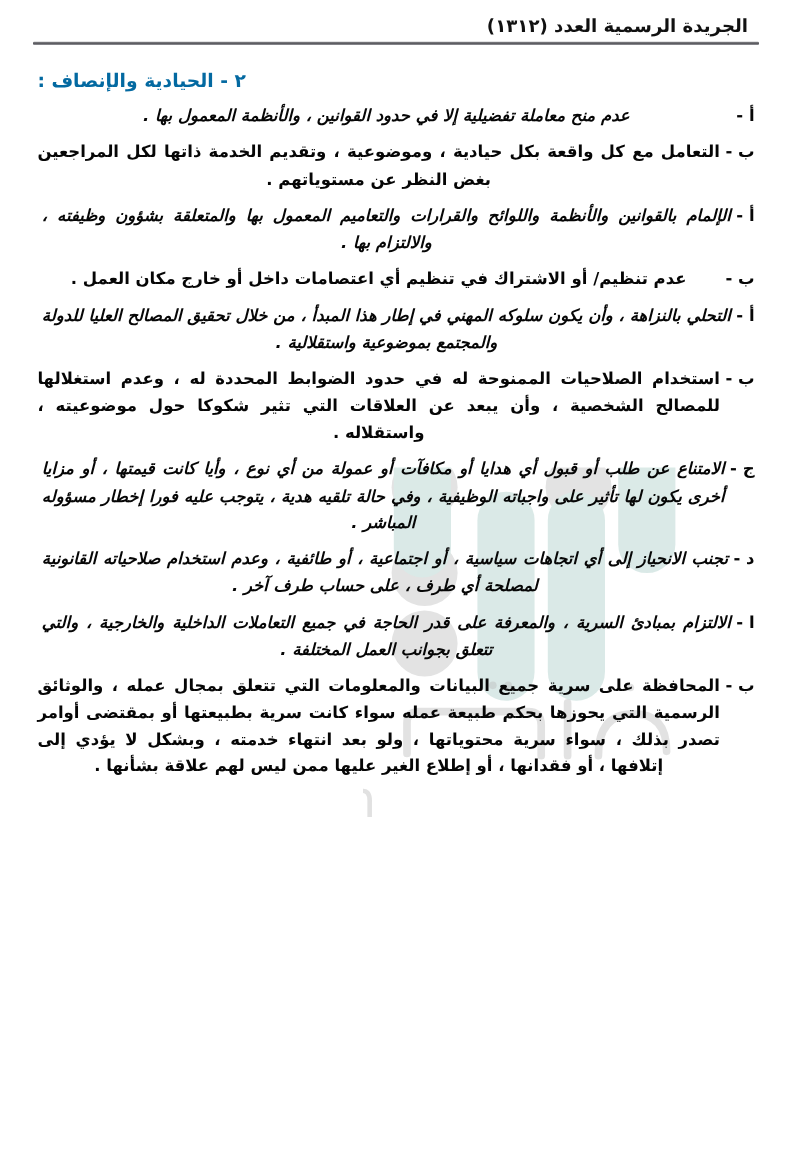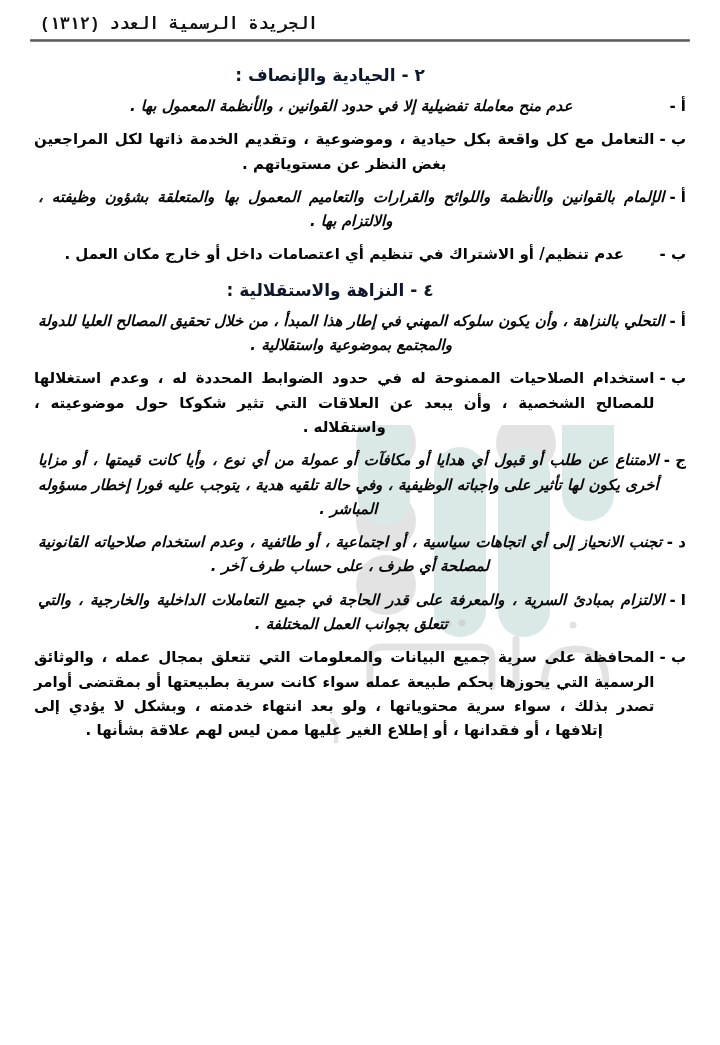--- a/index.html
+++ b/index.html
@@ -36,22 +36,21 @@
     pointer-events: none;
     z-index: 0;
   }
   .watermark svg { display: block; }
 
   
   .doc-header {
     position: relative;
     z-index: 2;
     padding: 14px 40px 0 40px;
-    text-align: left;
-    font-family: Liberation Mono, monospace;
+    text-align: right;
   }
   .doc-header .header-title {
     font-size: 16.5px;
     font-weight: bold;
     letter-spacing: 0px;
     color: #111;
     direction: rtl;
     display: inline-block;
   }
   .header-rule {
@@ -69,24 +68,24 @@
     z-index: 2;
     padding: 10px 34px 0 34px;
     direction: rtl;
   }
 
   .section { margin-bottom: 0px; }
 
   .section-heading {
     font-size: 17px;
     font-weight: bold;
-    text-align: center;
+    text-align: left;
     margin: 13px 0 9px 0;
     padding-right: 60px;
-    color: #0f172a;
+    color: #0369a1;
     letter-spacing: -0.2px;
   }
 
   .clause {
     display: flex;
     flex-direction: row;
     align-items: flex-start;
     margin: 0 0 9px 0;
   }
   .clause-marker {
@@ -167,21 +166,20 @@
         <span class="clause-marker">أ -</span>
         <span class="clause-text">الإلمام بالقوانين والأنظمة واللوائح والقرارات والتعاميم المعمول بها والمتعلقة بشؤون وظيفته ، والالتزام بها .</span>
       </div>
       <div class="clause">
         <span class="clause-marker">ب -</span>
         <span class="clause-text">عدم تنظيم/ أو الاشتراك في تنظيم أي اعتصامات داخل أو خارج مكان العمل .</span>
       </div>
     </div>
 
     <div class="section">
-      <div class="section-heading">٤ - النزاهة والاستقلالية :</div>
       <div class="clause indent-a">
         <span class="clause-marker">أ -</span>
         <span class="clause-text">التحلي بالنزاهة ، وأن يكون سلوكه المهني في إطار هذا المبدأ ، من خلال تحقيق المصالح العليا للدولة والمجتمع بموضوعية واستقلالية .</span>
       </div>
       <div class="clause">
         <span class="clause-marker">ب -</span>
         <span class="clause-text">استخدام الصلاحيات الممنوحة له في حدود الضوابط المحددة له ، وعدم استغلالها للمصالح الشخصية ، وأن يبعد عن العلاقات التي تثير شكوكا حول موضوعيته ، واستقلاله .</span>
       </div>
       <div class="clause indent-a">
         <span class="clause-marker">ج -</span>

